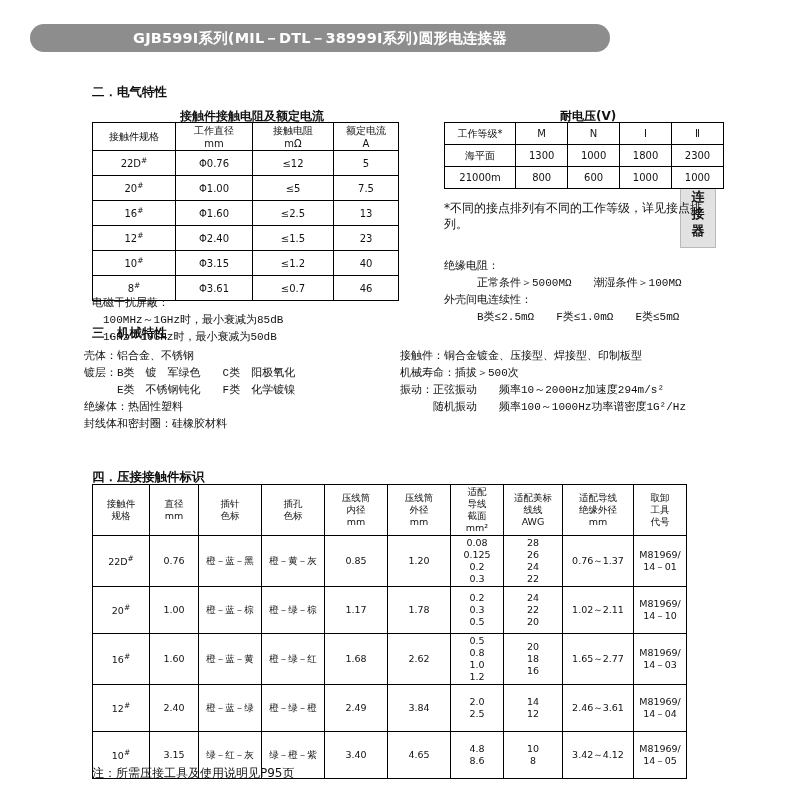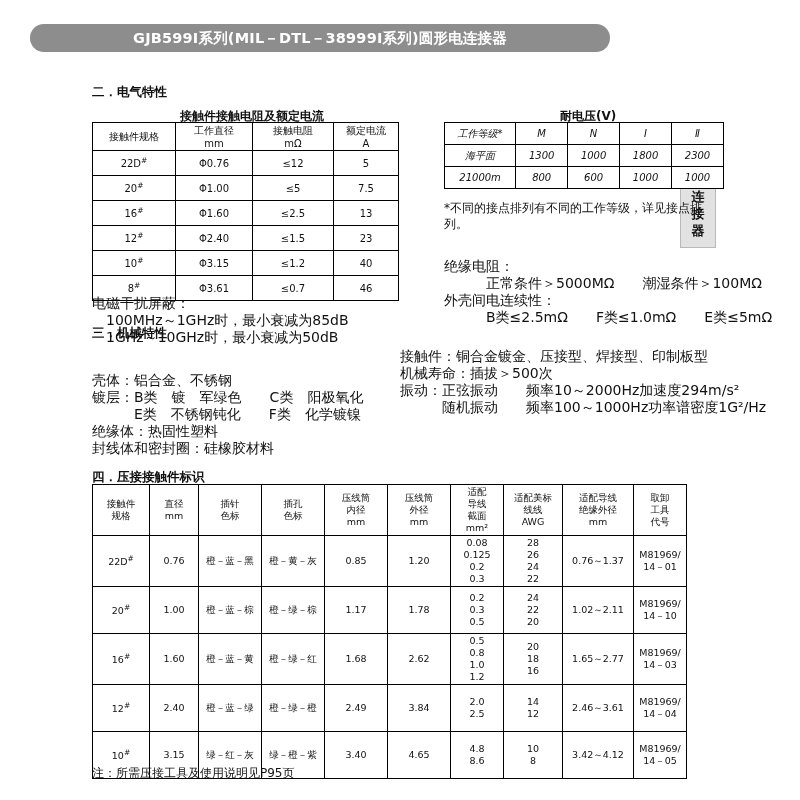--- a/index.html
+++ b/index.html
@@ -90,42 +90,43 @@
   .t1 .c1 { width: 72px; }
   .t1 .c2 { width: 76px; }
   .t1 .c3 { width: 60px; margin-top: 40px; }
   .sup { font-size: 7.5px; vertical-align: super; }
 
   .t2 {
     position: absolute;
     left: 444px;
     top: 122px;
   }
-  .t2 td, .t2 th { height: 19px; font-style: italic; }
+  .t2 td, .t2 th { height: 19px; }
   .t2 .h0 { width: 72px; }
   .t2 .hc { width: 52px; }
 
   .note-star {
     position: absolute;
     left: 444px;
     top: 200px;
     font-size: 12px;
     line-height: 16px;
   }
 
   .txtblock {
     position: absolute;
-    font-size: 14px;
+    font-size: 11px;
     line-height: 17px;
     color: #111;
     white-space: nowrap;
+    font-family: Liberation Mono, monospace;
   }
 
   
-  .mech-left { position: absolute; left: 92px; top: 348px; margin-top: 24px; }
+  .mech-left { position: absolute; left: 84px; top: 348px; }
   .mech-right { position: absolute; left: 400px; top: 348px; }
 
   
   .t3 {
     position: absolute;
     left: 92px;
     top: 484px;
   }
   .t3 td, .t3 th {
     font-size: 9.5px;

